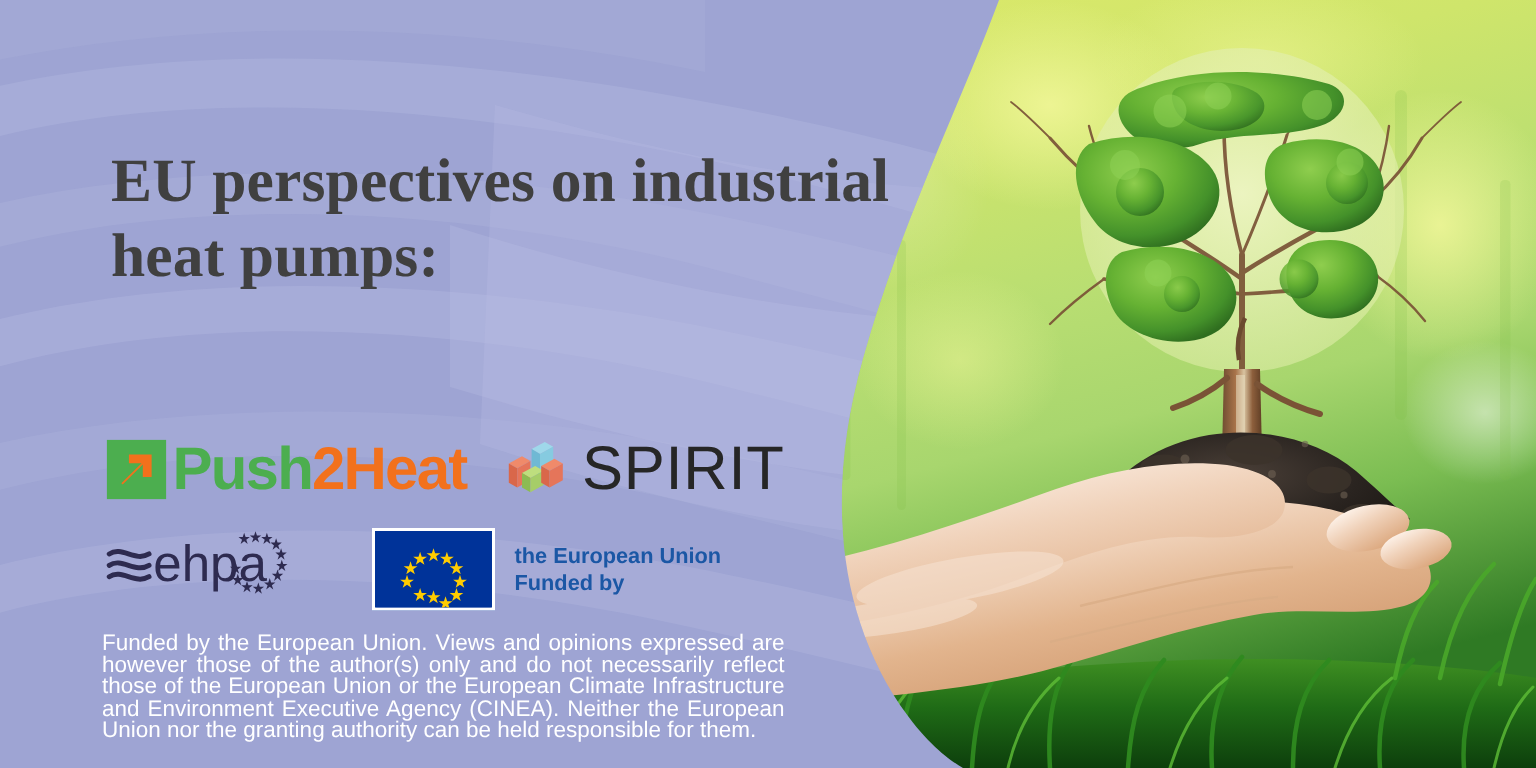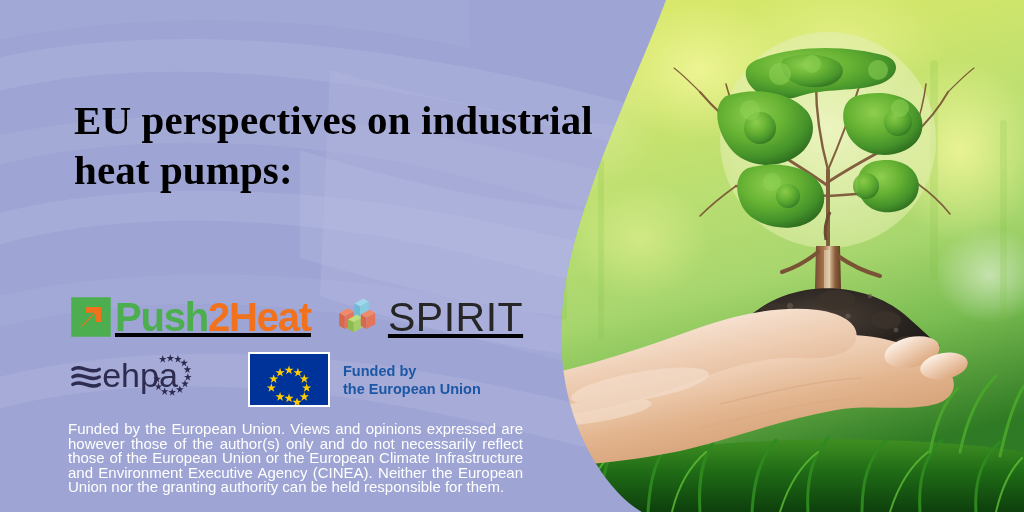--- a/index.html
+++ b/index.html
@@ -18,36 +18,36 @@
   .leftpanel{position:absolute;inset:0;z-index:2;pointer-events:none;}
   .left-svg{display:block;width:1024px;height:512px;}
 
   
   .content{position:absolute;left:0;top:0;width:640px;height:512px;z-index:3;}
 
   .title{
     position:absolute;left:74px;top:95px;width:575px;
     font-family:"Liberation Serif",serif;
     font-size:41px;line-height:50px;font-weight:700;
-    color:#000000;letter-spacing:.1px;
+    color:#404040;letter-spacing:.1px;
   }
   .subtitle{
     position:absolute;left:74px;top:198px;width:520px;
     font-family:"Liberation Serif",serif;
     font-size:25px;line-height:33px;font-weight:400;
     color:#2e2b50;
   }
   .datebar{
     position:absolute;left:74px;top:268px;
     font-size:17.5px;font-weight:700;color:#ffffff;letter-spacing:.1px;
     white-space:nowrap;
   }
 
   
-  .logorow1{position:absolute;left:70px;top:292px;height:50px;display:flex;align-items:center;text-decoration:underline;}
+  .logorow1{position:absolute;left:70px;top:292px;height:50px;display:flex;align-items:flex-start;}
   .p2h{display:flex;align-items:center;}
   .p2h-mark{width:42px;height:42px;margin-right:3px;}
   .p2h-word{font-size:40px;font-weight:700;line-height:1;letter-spacing:-1.2px;}
   .p2h-green{color:#4cae4f;}
   .p2h-orange{color:#f2711c;}
   .spirit{display:flex;align-items:center;margin-left:25px;}
   .spirit-mark{width:48px;height:40px;margin-right:4px;}
   .spirit-word{font-size:41px;font-weight:400;color:#262626;letter-spacing:.5px;line-height:1;}
 
   
@@ -376,22 +376,22 @@
             <polygon points="46,59.7 47.7,64.9 53.2,64.9 48.8,68.1 50.5,73.3 46,70.1 41.5,73.3 43.2,68.1 38.8,64.9 44.3,64.9"></polygon>
             <polygon points="36,45.7 37.7,50.9 43.2,50.9 38.8,54.1 40.5,59.3 36,56.1 31.5,59.3 33.2,54.1 28.8,50.9 34.3,50.9" opacity="0"></polygon>
             <polygon points="32.3,45.7 34,50.9 39.5,50.9 35.1,54.1 36.8,59.3 32.3,56.1 27.8,59.3 29.5,54.1 25.1,50.9 30.6,50.9"></polygon>
             <polygon points="36,31.7 37.7,36.9 43.2,36.9 38.8,40.1 40.5,45.3 36,42.1 31.5,45.3 33.2,40.1 28.8,36.9 34.3,36.9"></polygon>
             <polygon points="46,21.7 47.7,26.9 53.2,26.9 48.8,30.1 50.5,35.3 46,32.1 41.5,35.3 43.2,30.1 38.8,26.9 44.3,26.9"></polygon>
             <polygon points="70,68.5 71.7,73.7 77.2,73.7 72.8,76.9 74.5,82.1 70,78.9 65.5,82.1 67.2,76.9 62.8,73.7 68.3,73.7" opacity="0"></polygon>
             <polygon points="72.6,68.3 74.3,73.5 79.8,73.5 75.4,76.7 77.1,81.9 72.6,78.7 68.1,81.9 69.8,76.7 65.4,73.5 70.9,73.5"></polygon>
           </g>
         </svg>
         <div class="eutext">
+          <div>the European Union</div>
           <div>Funded by</div>
-          <div>the European Union</div>
         </div>
       </div>
 
     </div>
 
     <div class="disclaimer">Funded by the European Union. Views and opinions expressed are however those of the author(s) only and do not necessarily reflect those of the European Union or the European Climate Infrastructure and Environment Executive Agency (CINEA). Neither the European Union nor the granting authority can be held responsible for them.</div>
 
   </div>
 </div>
 

